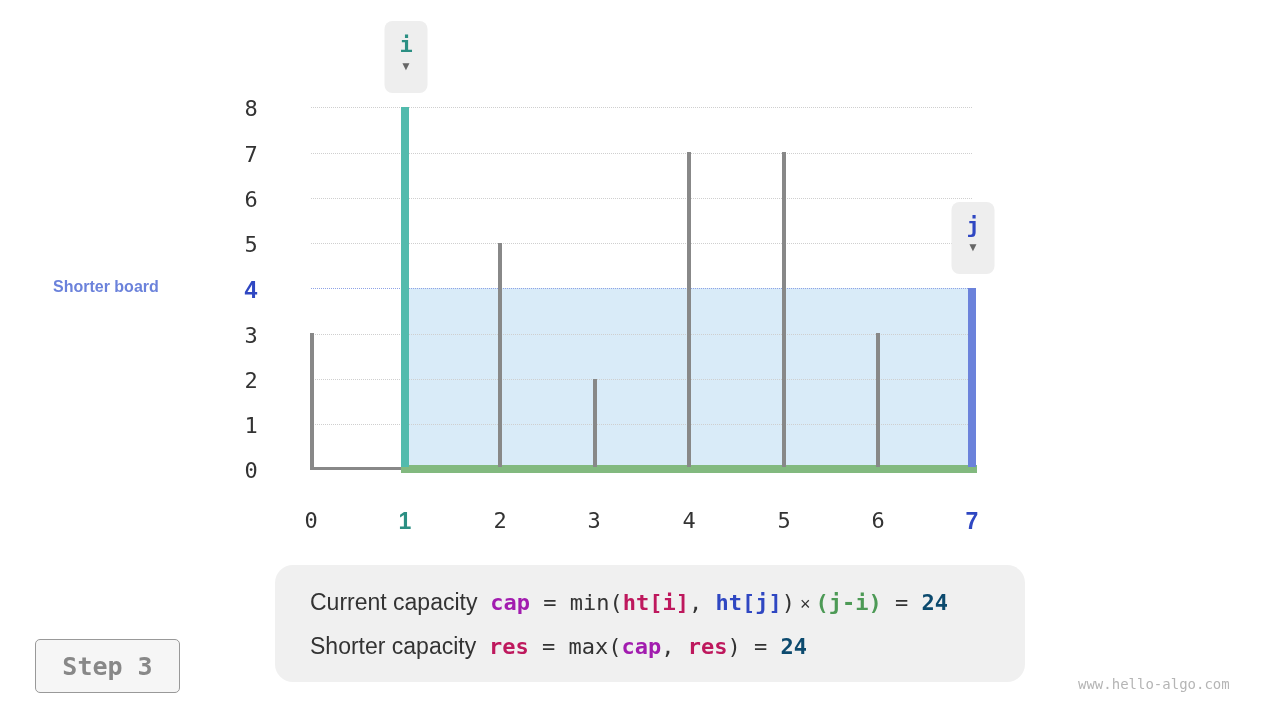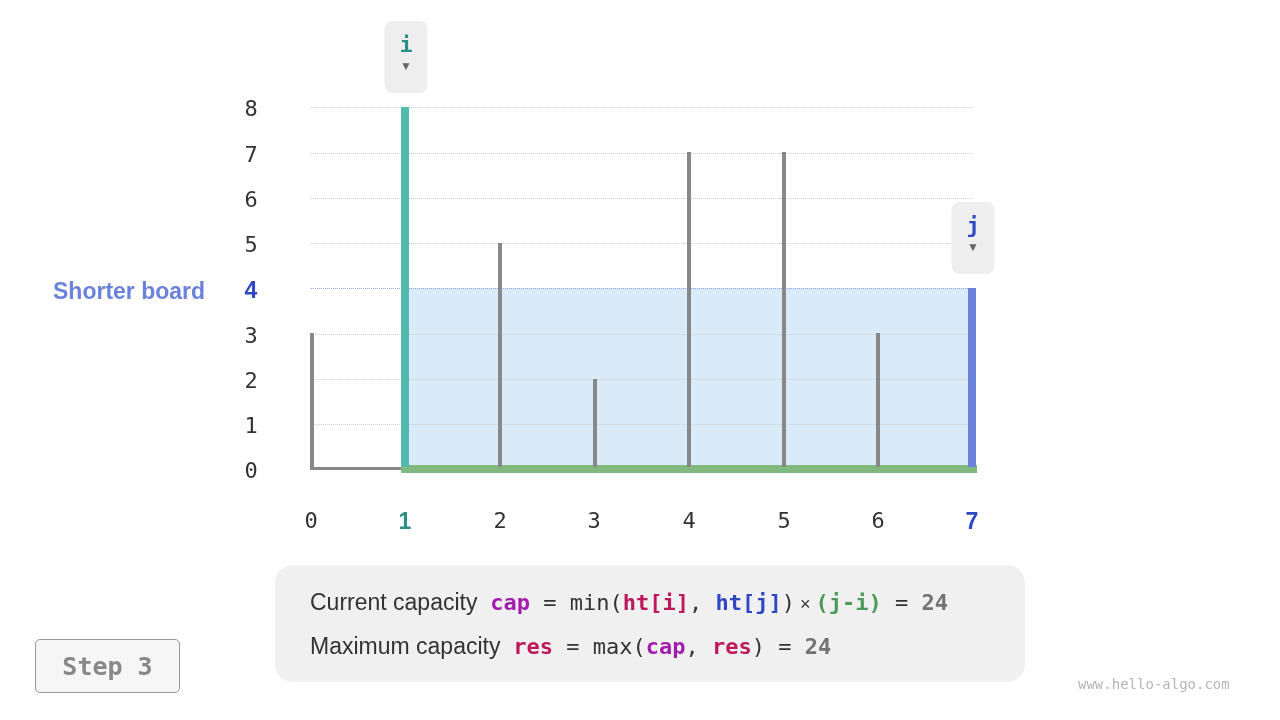--- a/index.html
+++ b/index.html
@@ -43,37 +43,37 @@
   .pointer {
     position: absolute; width: 43px; height: 72px; background: #eeeeee; border-radius: 8px;
     transform: translateX(-50%);
     text-align: center;
   }
   .pointer .lbl {
     display: block; margin-top: 12px; font-family: "DejaVu Sans Mono", monospace; font-weight: bold; font-size: 22px; line-height: 24px;
   }
   .pointer .arr { display: block; font-size: 12px; color: #666; margin-top: 2px; }
   .shorter-label {
-    position: absolute; left: 53px; top: 278px; font-size: 23px; font-weight: bold; color: #6b82db;
+    position: absolute; left: 53px; top: 278px; font-size: 16px; font-weight: bold; color: #6b82db;
   }
   .formula-box {
     position: absolute; left: 275px; top: 565px; width: 750px; height: 117px;
     background: #f0f0f0; border-radius: 18px;
   }
   .frow {
     position: absolute; left: 35px; font-size: 23px; color: #333; white-space: pre;
   }
   .frow .mono { font-family: "DejaVu Sans Mono", "Liberation Mono", monospace; font-size: 22px; }
   .frow .b { font-weight: bold; }
   .c-cap { color: #a21caf; }
   .c-i { color: #be185d; }
   .c-j { color: #2f47c2; }
   .c-ji { color: #4d9a56; }
   .c-res { color: #be185d; }
-  .c-val { color: #737373; }
+  .c-val { color: #0c4a6e; }
   .step-btn {
     position: absolute; left: 35px; top: 639px; width: 145px; height: 54px;
     border: 1.5px solid #999; border-radius: 5px; background: #f6f6f6;
     font-family: "DejaVu Sans Mono", monospace; font-weight: bold; font-size: 25px; color: #888;
     text-align: center; line-height: 54px; box-sizing: border-box;
   }
   .watermark {
     position: absolute; left: 1078px; top: 676px; font-family: "DejaVu Sans Mono", monospace; font-size: 14px; color: #b5b5b5;
   }
 </style>
@@ -131,17 +131,17 @@
   <div class="pointer" style="left:973px; top:202px;">
     <span class="lbl" style="color:#2f47c2">j</span>
     <span class="arr">▼</span>
   </div>
 
   <div class="shorter-label">Shorter board</div>
 </div>
 
 <div class="formula-box">
   <div class="frow" style="top:24px"><span>Current capacity</span>  <span class="mono b c-cap">cap</span><span class="mono"> = </span><span class="mono">min(</span><span class="mono b c-i">ht[i]</span><span class="mono">, </span><span class="mono b c-j">ht[j]</span><span class="mono">)</span><span style="font-size:18px"> × </span><span class="mono b c-ji">(j-i)</span><span class="mono"> = </span><span class="mono b c-val">24</span></div>
-  <div class="frow" style="top:68px"><span>Maximum capacity</span>  <span class="mono b c-res">res</span><span class="mono"> = </span><span class="mono">max(</span><span class="mono b c-cap">cap</span><span class="mono">, </span><span class="mono b c-res">res</span><span class="mono">)</span><span class="mono"> = </span><span class="mono b c-val">24</span></div>
+  <div class="frow" style="top:68px"><span>Shorter capacity</span>  <span class="mono b c-res">res</span><span class="mono"> = </span><span class="mono">max(</span><span class="mono b c-cap">cap</span><span class="mono">, </span><span class="mono b c-res">res</span><span class="mono">)</span><span class="mono"> = </span><span class="mono b c-val">24</span></div>
 </div>
 
 <div class="step-btn">Step 3</div>
 <div class="watermark">www.hello-algo.com</div>
 
 </body></html>

